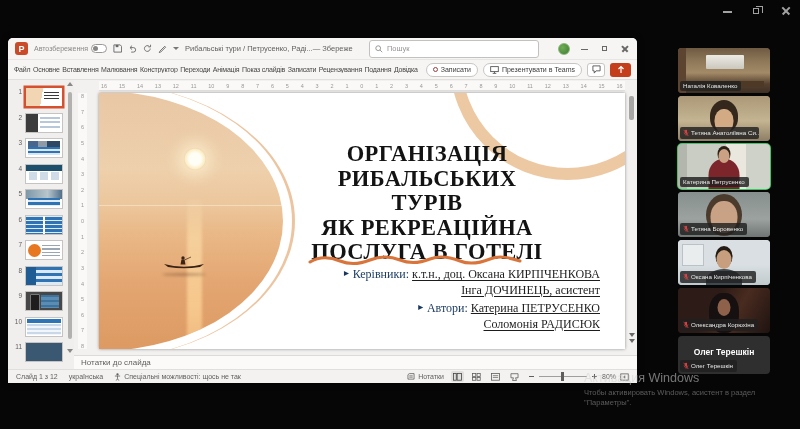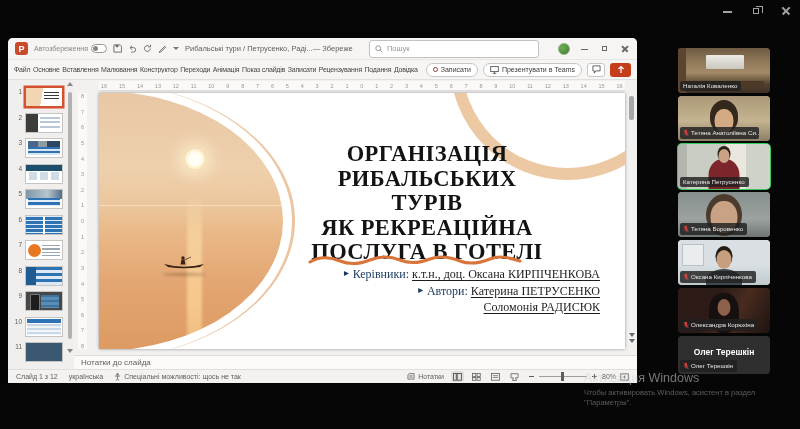--- a/index.html
+++ b/index.html
@@ -407,20 +407,23 @@
             </div>
             <svg class="squiggle" width="216" height="12" viewBox="0 0 216 12">
               <path d="M3 8 C 13 2 23 3 33 7 S 53 10 63 6 S 83 2 93 6 S 113 9 123 5 S 143 3 153 7 S 173 9 183 5 S 203 4 213 7" fill="none" stroke="#d9753b" stroke-width="3" stroke-linecap="round"></path>
             </svg>
             <div class="credits">
               <div>
                 <span class="bullet">►</span><span class="clabel">Керівники:</span>
                 <span class="cname">к.т.н., доц. Оксана КИРПІЧЕНКОВА</span>
               </div>
               <div>
+                <span class="cname">Інга ДОЧИНЕЦЬ, асистент</span>
+              </div>
+              <div>
                 <span class="bullet">►</span><span class="clabel">Автори:</span>
                 <span class="cname">Катерина ПЕТРУСЕНКО</span>
               </div>
               <div>
                 <span class="cname">Соломонія РАДИСЮК</span>
               </div>
             </div>
           </div>
 
           <div class="canvas-sb">

